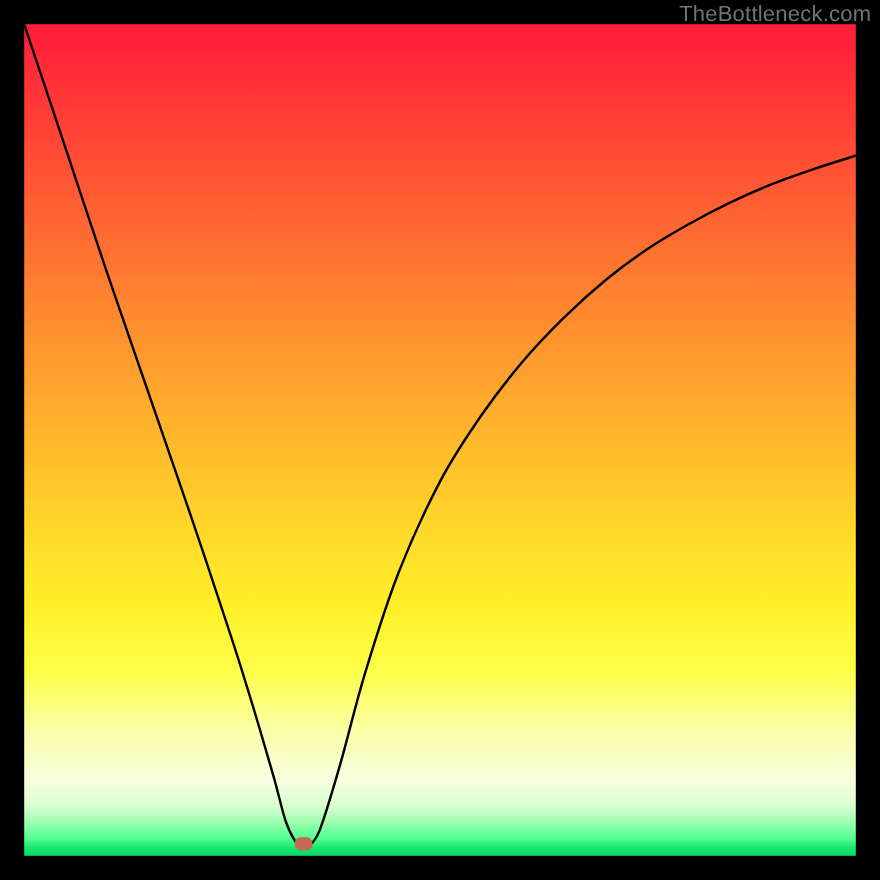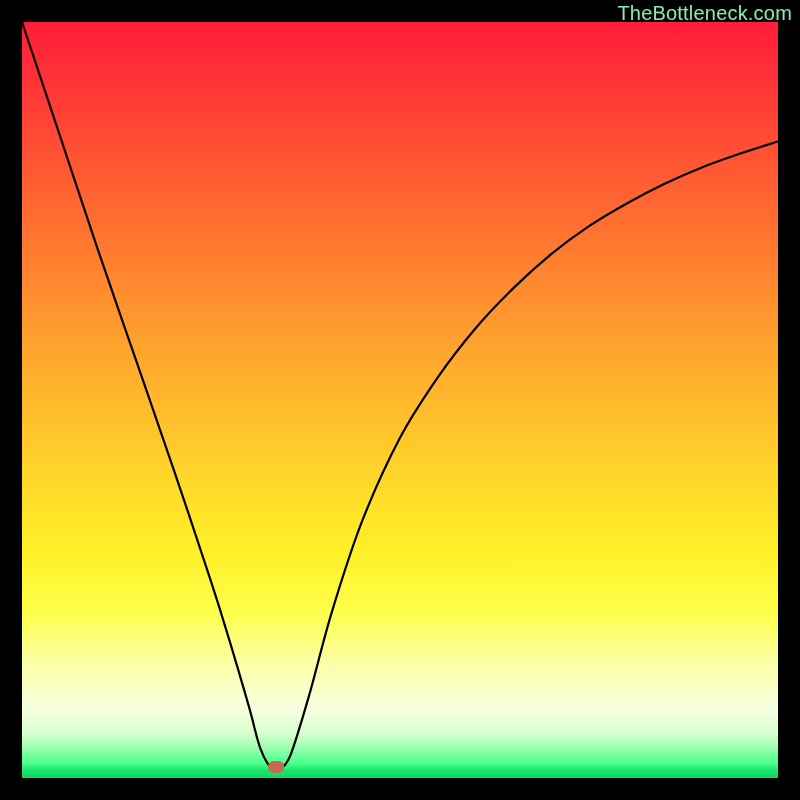--- a/index.html
+++ b/index.html
@@ -65,21 +65,21 @@
     width: 16px;
     height: 12px;
     border-radius: 6px / 5px;
     background: #c46a54;
     transform: translate(-50%, -50%);
   }
   .watermark {
     position: absolute;
     top: 2px;
     right: 8px;
-    color: #86efac;
+    color: #737373;
     font-size: 20px;
     letter-spacing: 0.2px;
     user-select: none;
   }
 </style>
 </head>
 <body>
 
 <div class="frame">
   <div class="watermark">TheBottleneck.com</div>

